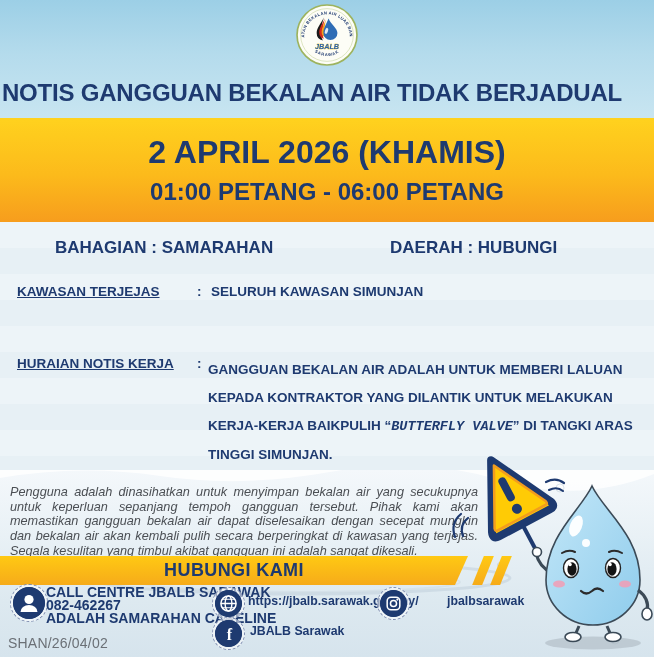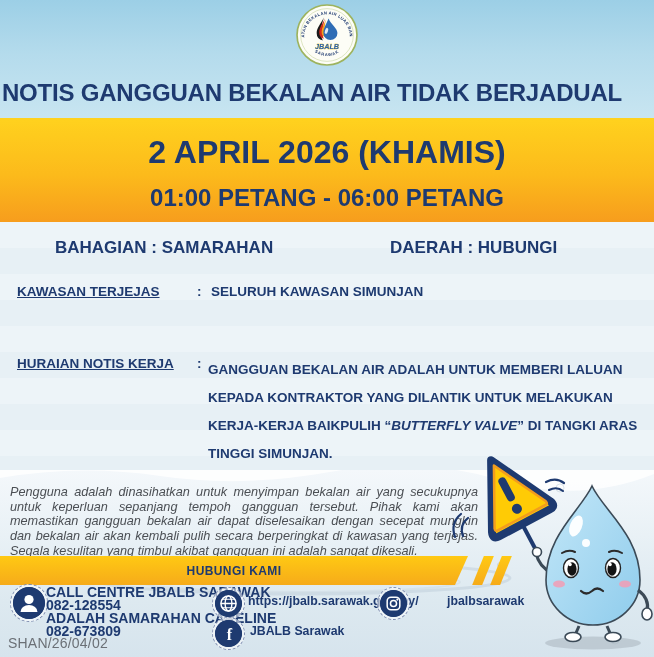--- a/index.html
+++ b/index.html
@@ -18,57 +18,57 @@
     position:absolute;left:0;top:79px;width:624px;text-align:center;
     font-size:24px;font-weight:bold;letter-spacing:-0.2px;color:#1e3a70;
   }
   
   .band{
     position:absolute;left:0;top:118px;width:654px;height:104px;
     background:linear-gradient(180deg,#ffd21e 0%,#fcba1b 55%,#f79d1d 100%);
     text-align:center;color:#1e3a70;font-weight:bold;
   }
   .band .date{margin-top:16px;font-size:32px;}
-  .band .time{margin-top:13px;font-size:24px;}
+  .band .time{margin-top:7px;font-size:24px;}
   
   .mid{
     position:absolute;left:0;top:222px;width:654px;height:248px;
     background:repeating-linear-gradient(180deg,#edf4f8 0 26px,#e7f0f5 26px 52px);
     color:#1e3a70;font-weight:bold;
   }
   .row-bd{position:absolute;left:0;top:16px;width:654px;font-size:17px;}
   .bahagian{position:absolute;left:55px;top:0;white-space:nowrap;}
   .daerah{position:absolute;left:390px;top:0;white-space:nowrap;}
   .row-kawasan{position:absolute;left:0;top:62px;width:654px;font-size:13.5px;}
   .row-huraian{position:absolute;left:0;top:134px;width:654px;font-size:13.5px;}
   .lbl{position:absolute;left:17px;top:0;white-space:nowrap;text-decoration:underline;}
   .colon{position:absolute;left:197px;top:0;}
   .val{position:absolute;left:211px;top:0;white-space:nowrap;}
   .huraian-text{
     position:absolute;left:208px;top:0;width:430px;
     line-height:28px;text-align:left;
   }
-  .huraian-text .it{font-style:italic;}
+  .huraian-text .it{font-style:italic;font-family:Liberation Mono, monospace;}
   
   .splash{
     position:absolute;left:0;top:470px;width:654px;height:187px;
     background:linear-gradient(180deg,#f4f8fb 0%,#e9f1f6 35%,#dde9f0 70%,#d6e4ed 100%);
   }
   .splash-decor{position:absolute;left:0;top:0;width:654px;height:187px;pointer-events:none;}
   .advisory{
     position:absolute;left:10px;top:15px;width:468px;
     font-style:italic;font-size:12.7px;line-height:14.7px;color:#4b4f54;
     text-align:justify;
   }
   .banner{
     position:absolute;left:0;top:86px;width:468px;height:29px;
     background:linear-gradient(180deg,#ffc913 0%,#f6ab1a 100%);
     clip-path:polygon(0 0,100% 0,calc(100% - 13px) 100%,0 100%);
     display:flex;align-items:center;justify-content:center;
-    color:#1e3a70;font-weight:bold;font-size:12px;letter-spacing:0.4px;
+    color:#1e3a70;font-weight:bold;font-size:18px;letter-spacing:0.4px;
   }
   .stripe{
     position:absolute;top:86px;width:10px;height:29px;
     background:linear-gradient(180deg,#ffc913,#f6ab1a);
     transform:skewX(-22deg);
   }
   .stripe.s1{left:478px;}
   .stripe.s2{left:496px;}
   
   .contact{position:absolute;color:#1e3a70;}
@@ -158,23 +158,22 @@
 
     <span class="contact icon-ring" style="left:10px;top:114px;">
       <svg class="icon-disc" width="32" height="32" viewBox="0 0 32 32">
         <circle cx="16" cy="16" r="16" fill="#1e3a70"></circle>
         <circle cx="16" cy="12.5" r="4.6" fill="#ffffff"></circle>
         <path d="M7.5,25 a8.5,7 0 0 1 17,0 Z" fill="#ffffff"></path>
       </svg>
     </span>
     <div class="cc-block">
       <div>CALL CENTRE JBALB SARAWAK</div>
-      <div>082-128554</div>
+      <div>082-462267</div>
       <div>ADALAH SAMARAHAN CARELINE</div>
-      <div>082-673809</div>
     </div>
 
     <span class="contact icon-ring" style="left:212px;top:117px;">
       <svg class="icon-disc" width="27" height="27" viewBox="0 0 32 32">
         <circle cx="16" cy="16" r="16" fill="#1e3a70"></circle>
         <circle cx="16" cy="16" r="9" fill="none" stroke="#ffffff" stroke-width="1.8"></circle>
         <ellipse cx="16" cy="16" rx="4" ry="9" fill="none" stroke="#ffffff" stroke-width="1.6"></ellipse>
         <line x1="7" y1="16" x2="25" y2="16" stroke="#ffffff" stroke-width="1.6"></line>
         <line x1="8.5" y1="11" x2="23.5" y2="11" stroke="#ffffff" stroke-width="1.4"></line>
         <line x1="8.5" y1="21" x2="23.5" y2="21" stroke="#ffffff" stroke-width="1.4"></line>

